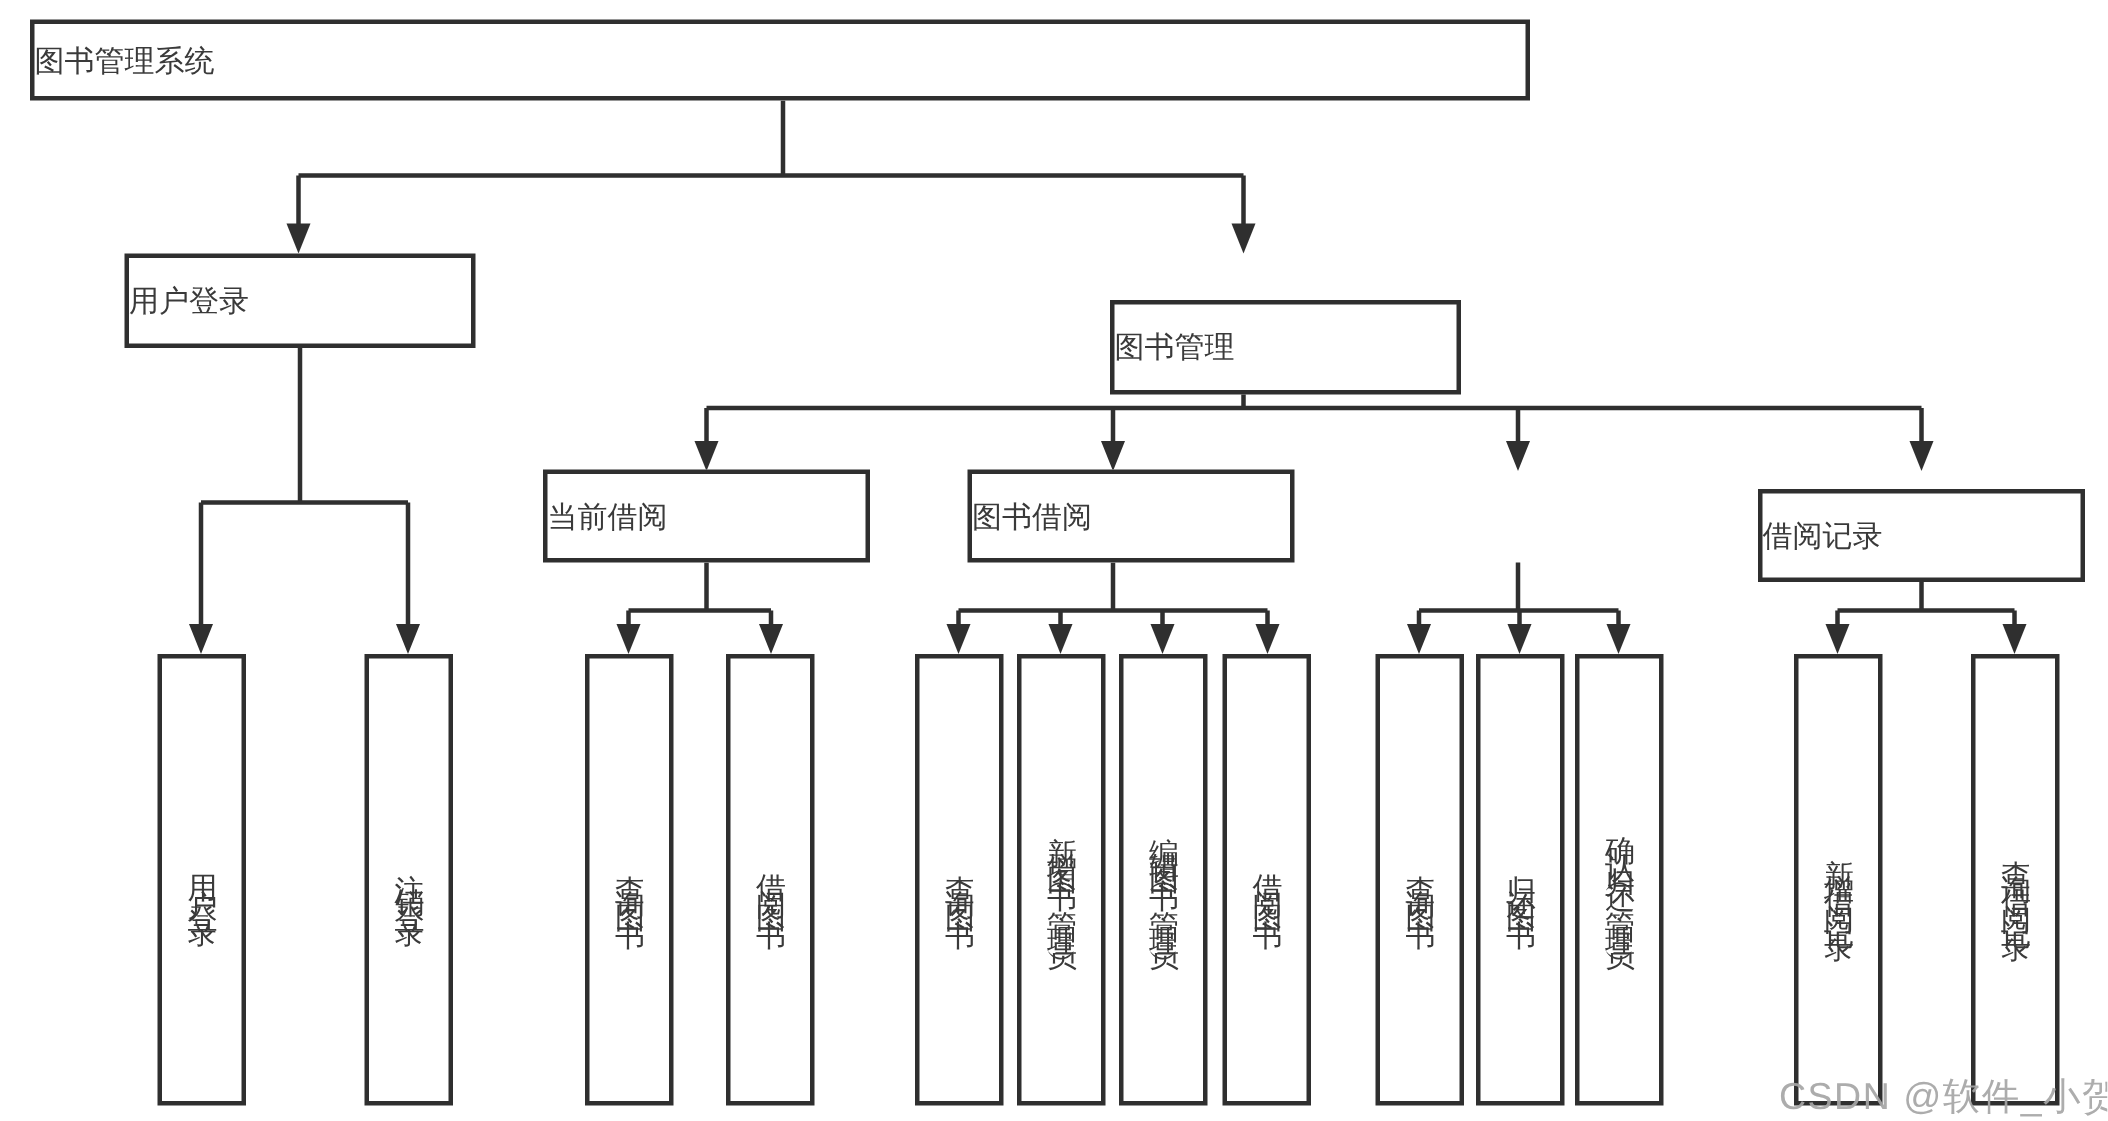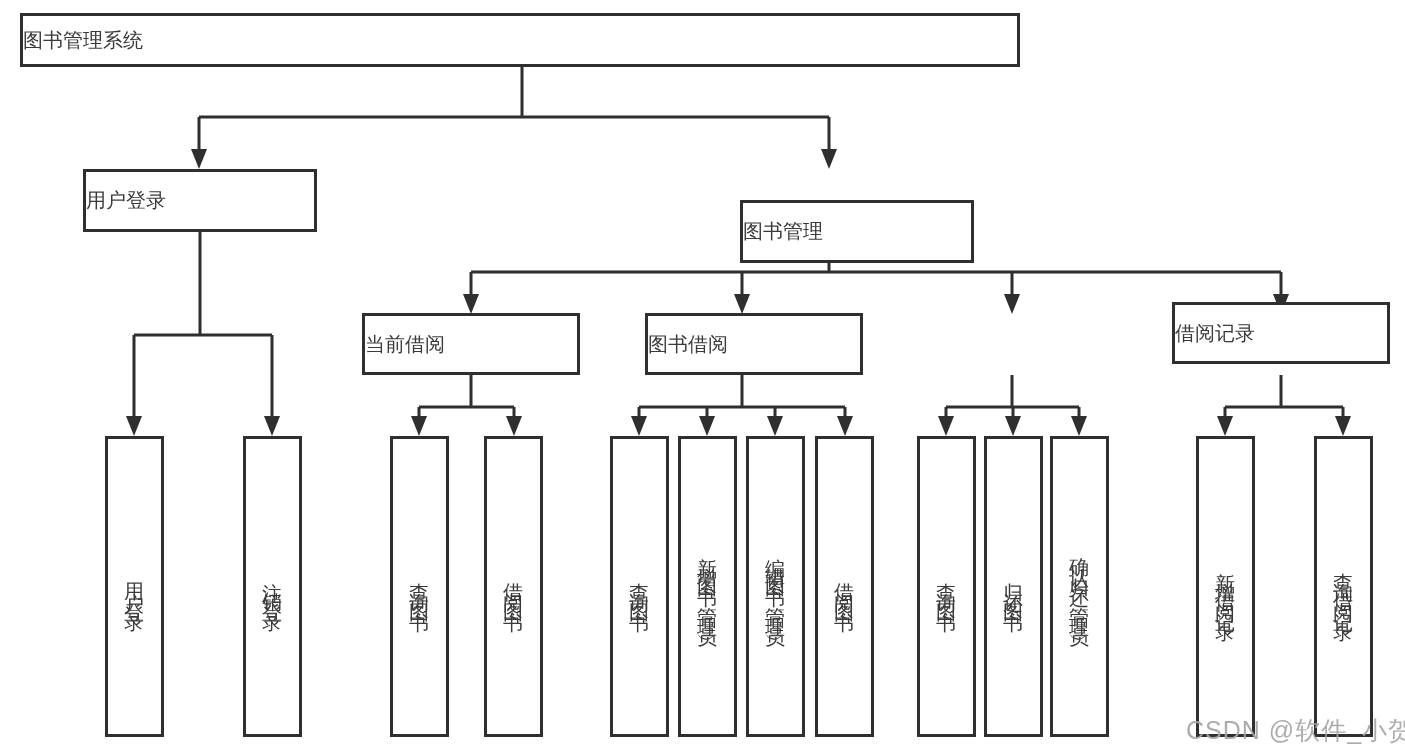--- a/index.html
+++ b/index.html
@@ -105,21 +105,21 @@
   <div class="node" style="left:740px;top:169px;width:228px;height:57px;margin-top:31px;">
     <span>图书管理</span>
   </div>
 
   <div class="node" style="left:362px;top:313px;width:212px;height:56px;">
     <span>当前借阅</span>
   </div>
   <div class="node" style="left:633px;top:313px;width:212px;height:56px;margin-left:12px;">
     <span>图书借阅</span>
   </div>
-  <div class="node" style="left:1172px;top:302px;width:212px;height:56px;">
+  <div class="node" style="left:1172px;top:326px;width:212px;height:56px;">
     <span>借阅记录</span>
   </div>
 
   <div class="vnode" style="left:105px;top:436px;width:53px;height:295px;">
     <span class="vlabel">用户登录</span>
   </div>
   <div class="vnode" style="left:243px;top:436px;width:53px;height:295px;">
     <span class="vlabel">注销登录</span>
   </div>
 

